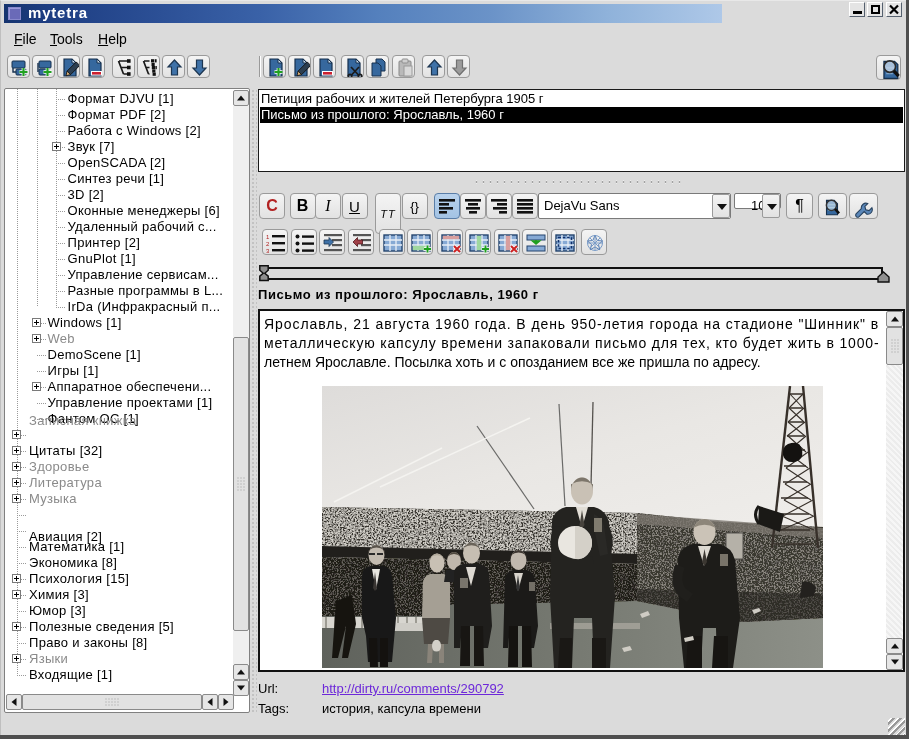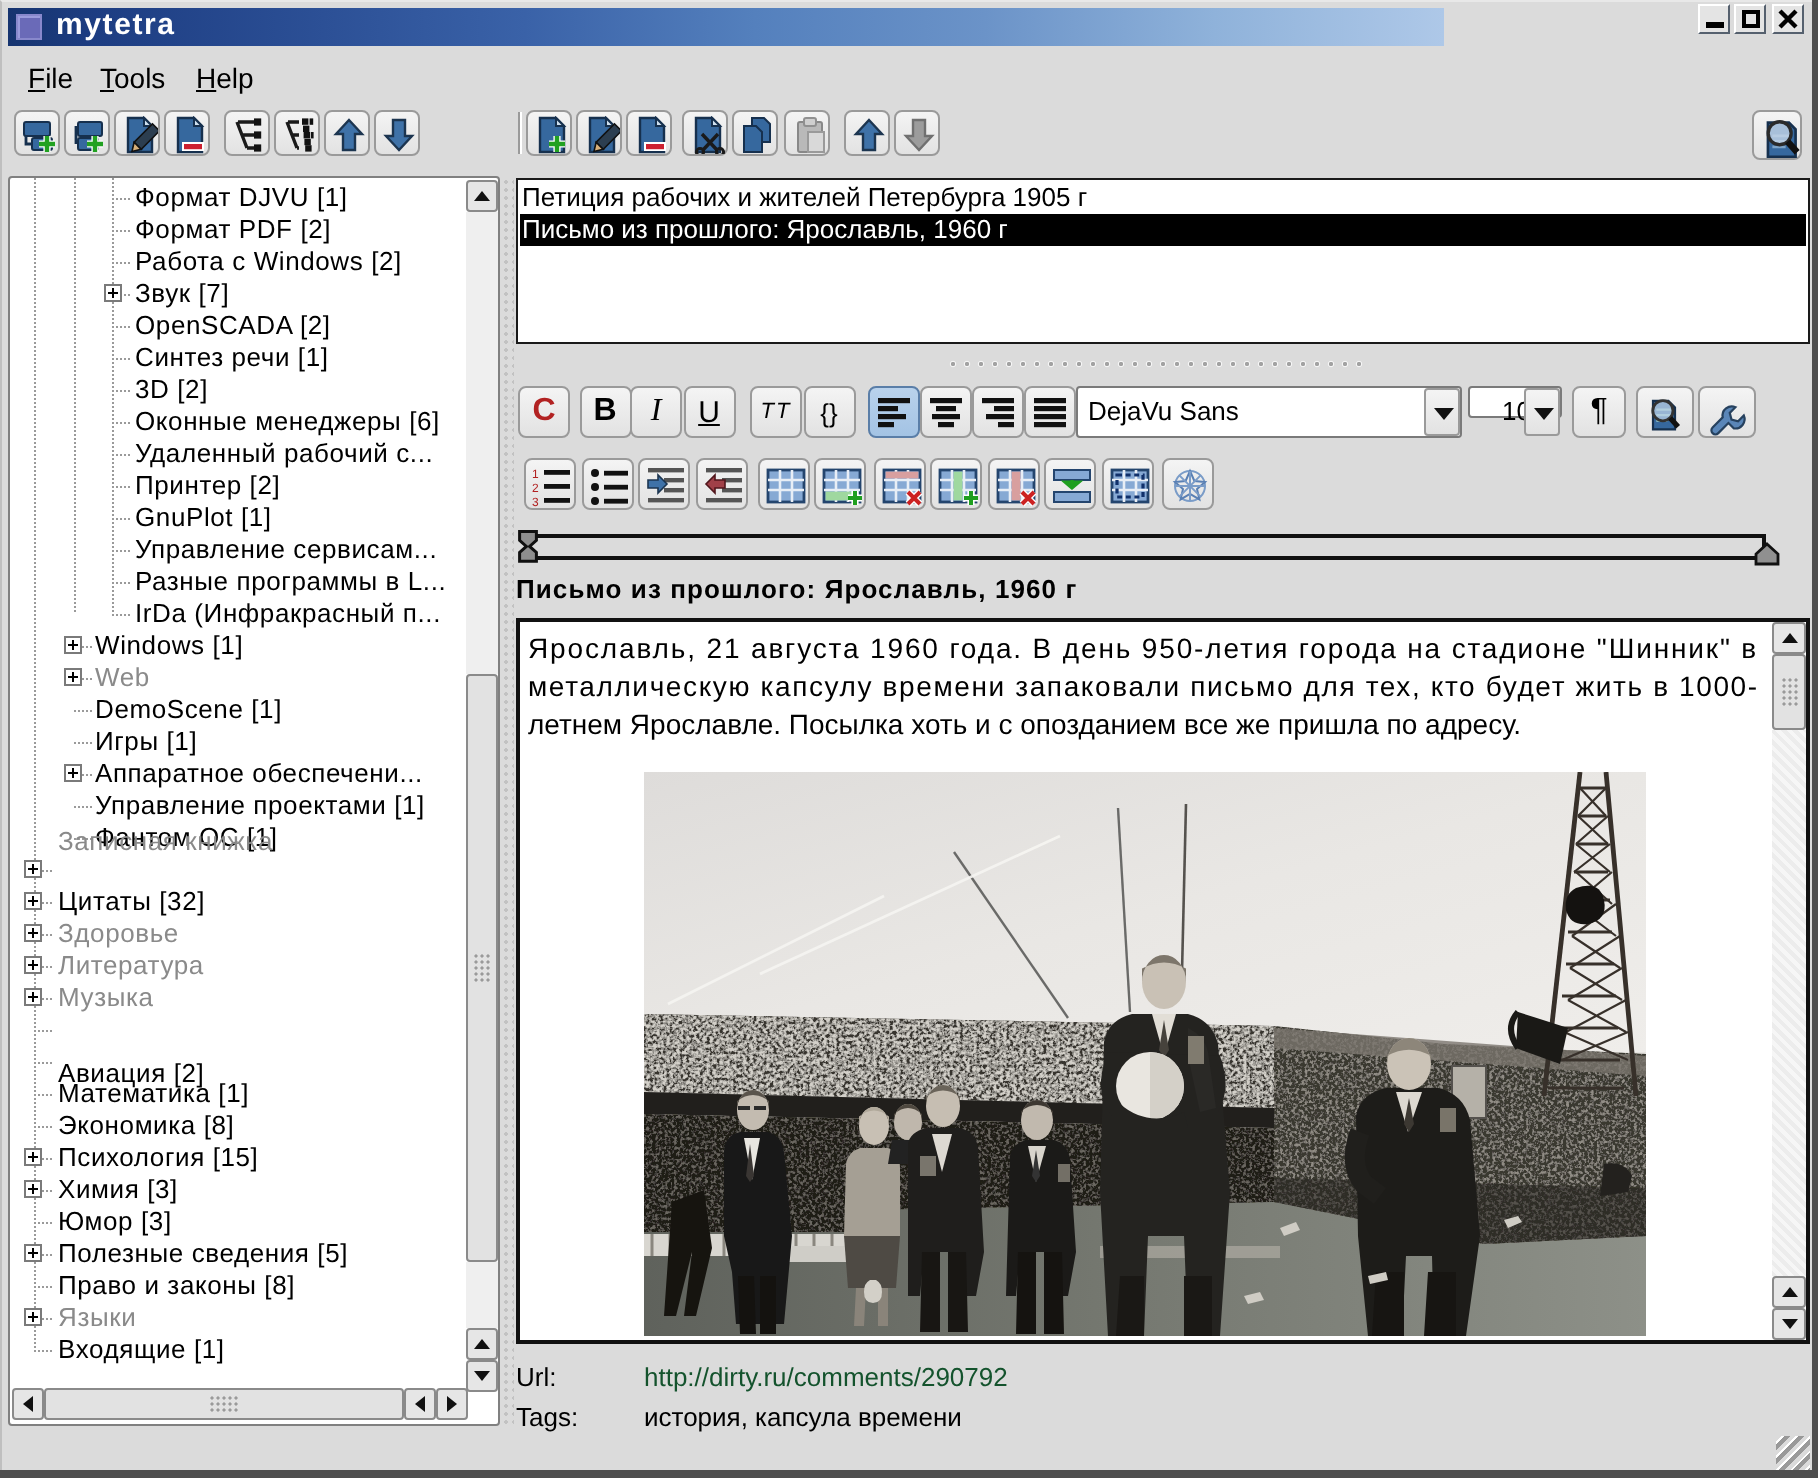--- a/index.html
+++ b/index.html
@@ -44,21 +44,21 @@
 #rlist{position:absolute;left:258px;top:89px;width:647px;height:83px;background:#fff;border:1px solid #1a1a1a;font-size:13px}
 #rlist .r1{position:absolute;left:2px;top:1px;height:16px;line-height:16px;white-space:nowrap}
 #rlist .r2{position:absolute;left:1px;top:17px;height:16px;line-height:16px;background:#000;color:#fff;width:643px;white-space:nowrap;padding-left:1px}
 
 .dotrow{position:absolute;background-image:radial-gradient(#aaa 30%,transparent 36%);background-size:4px 4px}
 
 #edit{position:absolute;left:258px;top:309px;width:647px;height:363px;background:#fff;border:2px solid #111}
 #edit .txt{position:absolute;left:4px;top:4px;width:632px;font-size:14px;line-height:19px;white-space:nowrap;color:#000}
 #urlrow{position:absolute;left:258px;top:681px;font-size:13px}
 #tagrow{position:absolute;left:258px;top:701px;font-size:13px}
-.link{color:#14532d;}
+.link{color:#6d28d9;text-decoration:underline}
 b.lbl{font-weight:normal}
 </style></head>
 <body>
 <div id="frame"></div>
 <div id="title">
     <span class="txt">mytetra</span>
   </div>
 <div id="appicon"></div>
 <div class="wbtn" style="left:849px">
     <span style="position:absolute;left:3px;bottom:2px;width:9px;height:3px;background:#000"></span>
@@ -361,21 +361,21 @@
 <div class="tb" style="left:315px;top:193px;width:26px;height:26px;">
       <span style="position:absolute;left:0;top:0;width:100%;height:100%;display:flex;align-items:center;justify-content:center;font-size:15px;font-size:16px">
         <i style="font-family:'Liberation Serif',serif">I</i>
       </span>
     </div>
 <div class="tb" style="left:341.5px;top:193px;width:26px;height:26px;">
       <span style="position:absolute;left:0;top:0;width:100%;height:100%;display:flex;align-items:center;justify-content:center;font-size:15px;font-size:15px">
         <u>U</u>
       </span>
     </div>
-<div class="tb" style="left:375px;top:193px;width:26px;height:26px;font-style:italic;">
+<div class="tb" style="left:375px;top:193px;width:26px;height:41px;font-style:italic;">
       <span style="position:absolute;left:0;top:0;width:100%;height:100%;display:flex;align-items:center;justify-content:center;font-size:15px;font-size:11px;letter-spacing:1px">TT</span>
     </div>
 <div class="tb" style="left:401.5px;top:193px;width:26px;height:26px;">
       <span style="position:absolute;left:0;top:0;width:100%;height:100%;display:flex;align-items:center;justify-content:center;font-size:15px;font-size:13px">{}</span>
     </div>
 <div class="tb" style="left:433.5px;top:193px;width:26px;height:26px;background:linear-gradient(#b9d2ec,#a3c3e4);border-color:#5a7ea8;">
       <svg width="20" height="20" viewBox="0 0 20 20" style="position:absolute;left:2px;top:2px">
         <rect x="2" y="3" width="16" height="2.6" fill="#111"></rect>
         <rect x="2" y="7" width="10" height="2.6" fill="#111"></rect>
         <rect x="2" y="11" width="14" height="2.6" fill="#111"></rect>

